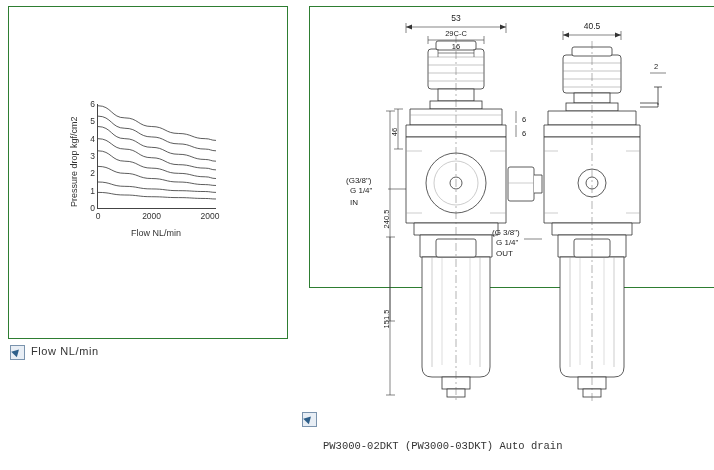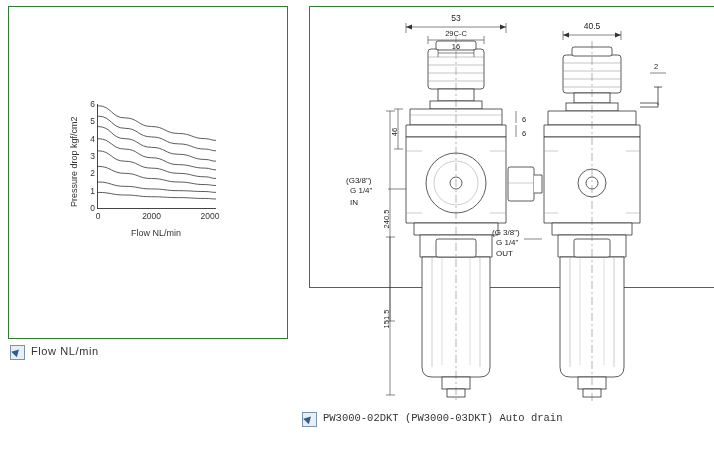--- a/index.html
+++ b/index.html
@@ -22,21 +22,21 @@
     background:#e8eef5;border:1px solid #7a93ad;
     position:relative;margin-top:1px;
   }
   .cap-icon:after{
     content:"";position:absolute;left:2px;top:2px;
     width:0;height:0;border-left:7px solid #2e5f8a;
     border-top:4px solid transparent;border-bottom:4px solid transparent;
     transform:rotate(-45deg);
   }
   .cap-text{font-size:11px;color:#333;line-height:15px;letter-spacing:.6px;white-space:nowrap;}
-  .cap-text.mono{font-family:"Liberation Mono", monospace;font-size:10.5px;letter-spacing:0;}
+  .cap-text.mono{font-family:"Liberation Mono", monospace;font-size:10.5px;letter-spacing:0;margin-top:28px;}
 
   #left-caption{left:10px;top:344px;}
   #right-caption{left:302px;top:411px;}
   #right-caption .cap-lines{display:flex;flex-direction:column;gap:3px;}
 
   
   #chart-wrap{position:absolute;left:60px;top:95px;width:170px;height:150px;}
   .axis-title-y{
     position:absolute;left:-2px;top:0;height:120px;width:14px;
     writing-mode:vertical-rl;transform:rotate(180deg);

